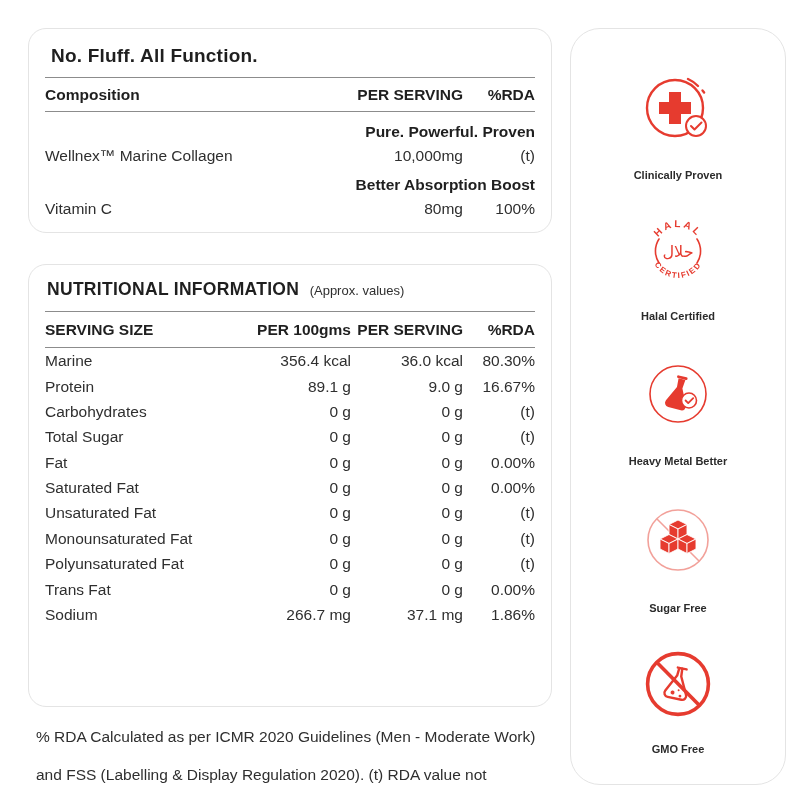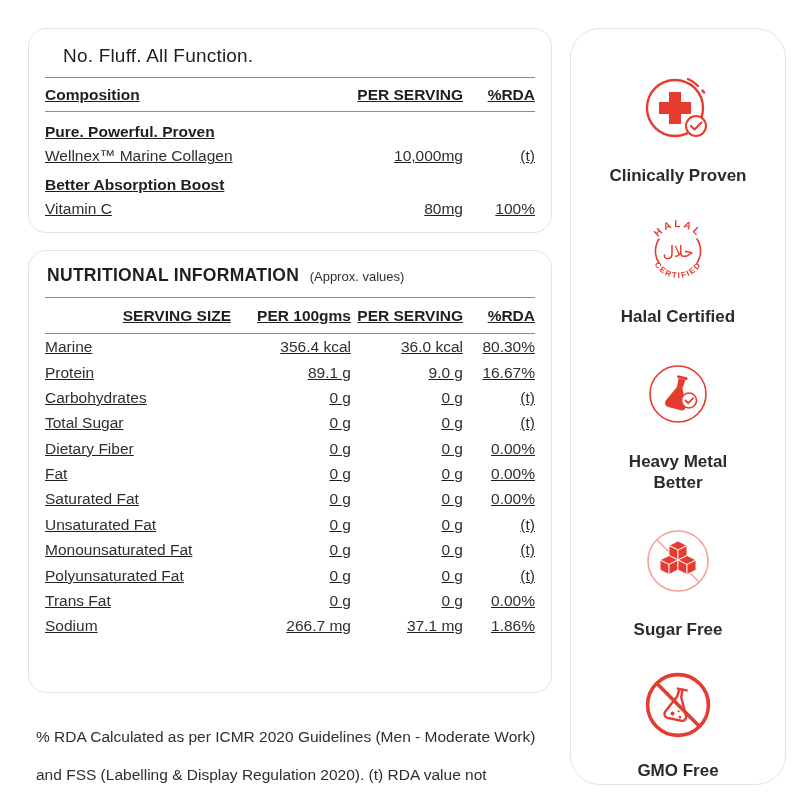--- a/index.html
+++ b/index.html
@@ -16,59 +16,59 @@
     width:800px;height:800px;background:#fff;position:relative;
     font-family:"Liberation Sans",sans-serif;color:var(--ink);
     -webkit-font-smoothing:antialiased;
   }
   .card{
     position:absolute;background:#fff;border:1.6px solid var(--border);
     border-radius:18px;
   }
   
   #comp-card{left:28px;top:28px;width:524px;height:205px;padding:14px 16px 0;}
-  .comp-title{font-size:19px;font-weight:400;color:var(--ink);margin:2px 0 10px 18px;line-height:22px;letter-spacing:.2px;}
+  .comp-title{font-size:19px;font-weight:700;color:var(--ink);margin:2px 0 10px 6px;line-height:22px;letter-spacing:.2px;}
   .rule{border:none;border-top:1px solid var(--rule);margin:0;}
-  table{width:100%;border-collapse:collapse;text-decoration:underline;}
+  table{width:100%;border-collapse:collapse;}
   th,td{font-size:15.5px;color:var(--ink2);}
   .comp-table th{
     font-weight:700;text-align:left;padding:8px 0;line-height:17px;color:var(--ink);
     border-bottom:1px solid var(--rule);
   }
   .comp-table th.num, .comp-table td.num, .nutri-table th.num, .nutri-table td.num{
     text-align:right;white-space:nowrap;
   }
   .comp-table td{padding:6px 0 0;line-height:18px;}
-  .comp-table tr.group td{font-weight:700;color:var(--ink);padding-top:11px;}
-  
-  #nutri-card{left:28px;top:250px;width:524px;height:443px;padding:14px 16px 0;}
+  .comp-table tr.group td{font-weight:700;color:var(--ink);padding-top:11px;text-align:right;}
+  
+  #nutri-card{left:28px;top:264px;width:524px;height:443px;padding:14px 16px 0;}
   .nutri-title-row{margin:0 0 10px 2px;line-height:21px;}
   .nutri-title{font-size:17.5px;font-weight:700;letter-spacing:.3px;color:var(--ink);}
   .nutri-subtitle{font-size:13px;font-weight:400;color:var(--ink2);margin-left:6px;}
   .nutri-table th{
-    font-weight:700;text-align:right;padding:9px 0;line-height:17px;color:var(--ink);
+    font-weight:700;text-align:left;padding:9px 0;line-height:17px;color:var(--ink);
     border-bottom:1px solid var(--rule);
   }
   .nutri-table td{padding:4.2px 0;line-height:17px;}
   
   #footnote{
     position:absolute;left:36px;top:702px;width:512px;
     font-size:15.5px;line-height:38px;color:var(--ink2);
   }
   
   #badge-panel{
     position:absolute;left:570px;top:28px;width:216px;height:757px;
     background:#fff;border:1.6px solid var(--border);border-radius:30px;
     display:flex;flex-direction:column;align-items:center;padding-top:38px;
   }
   .badge{display:flex;flex-direction:column;align-items:center;}
   .badge + .badge{margin-top:28px;}
   .badge .icon{margin-bottom:14px;}
   .badge-label{
-    font-size:17px;font-weight:700;color:#2B2B2B;text-align:center;
+    font-size:11px;font-weight:700;color:#2B2B2B;text-align:right;
     line-height:21px;max-width:150px;
   }
   
   .s{stroke:var(--red);fill:none;}
   .f{fill:var(--red);}
   .sl{stroke:var(--red-light);fill:none;}
   .halal-arc-text{font-family:"Liberation Sans",sans-serif;font-weight:bold;fill:var(--red);}
   .halal-center{font-family:"DejaVu Sans",sans-serif;fill:var(--red);}
 </style>
 </head>
@@ -149,26 +149,20 @@
           <td>Carbohydrates</td>
           <td class="num">0 g</td>
           <td class="num">0 g</td>
           <td class="num">(t)</td>
         </tr>
       <tr>
           <td>Total Sugar</td>
           <td class="num">0 g</td>
           <td class="num">0 g</td>
           <td class="num">(t)</td>
-        </tr>
-      <tr>
-          <td>Dietary Fiber</td>
-          <td class="num">0 g</td>
-          <td class="num">0 g</td>
-          <td class="num">0.00%</td>
         </tr>
       <tr>
           <td>Fat</td>
           <td class="num">0 g</td>
           <td class="num">0 g</td>
           <td class="num">0.00%</td>
         </tr>
       <tr>
           <td>Saturated Fat</td>
           <td class="num">0 g</td>

